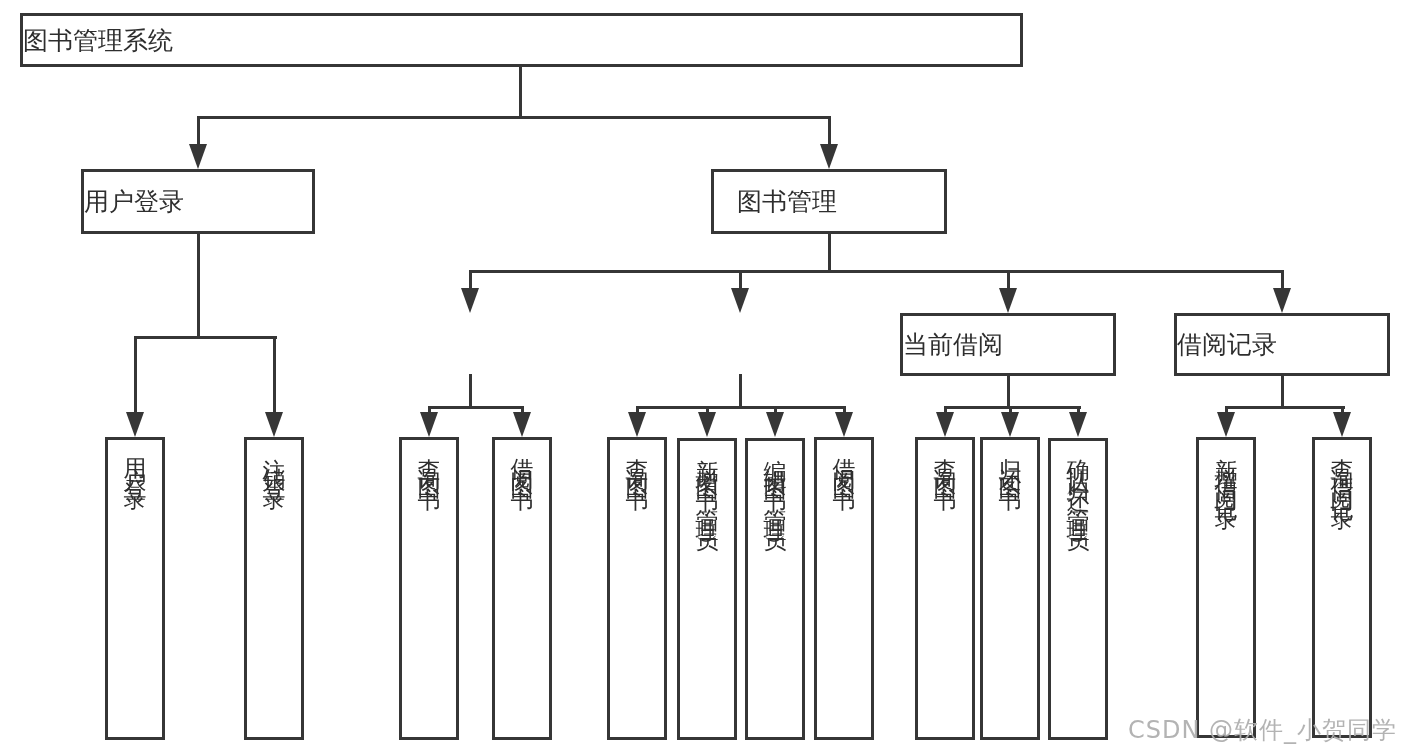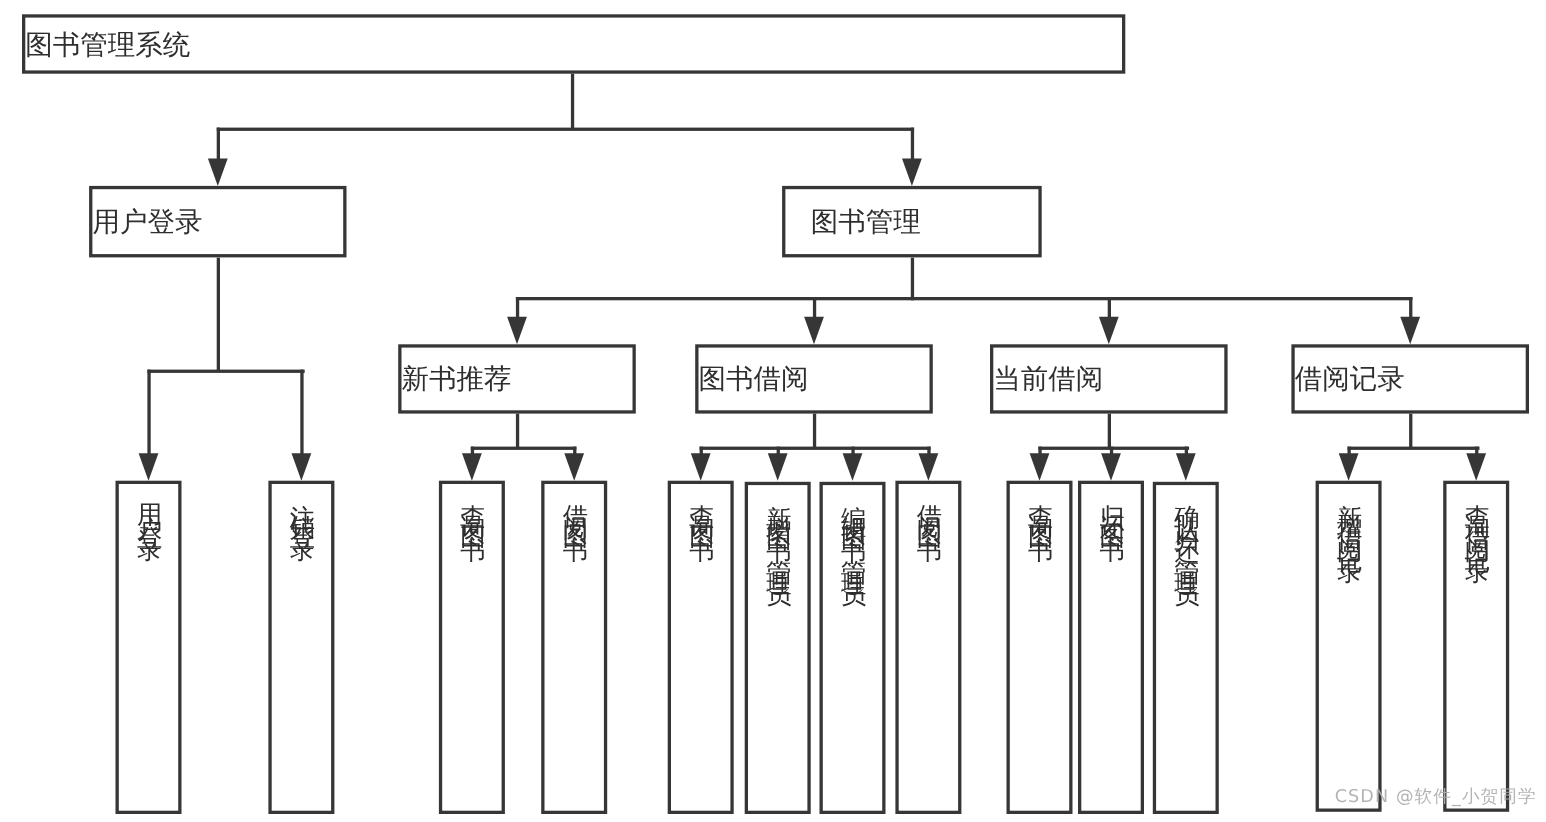--- a/index.html
+++ b/index.html
@@ -17,47 +17,41 @@
     writing-mode:vertical-rl;text-orientation:mixed;
     font-size:23px;letter-spacing:10px;line-height:1;
   }
   .line{position:absolute;background:#363636;z-index:1;}
   .arrow{
     position:absolute;width:0;height:0;z-index:1;
     border-left:9px solid transparent;border-right:9px solid transparent;
     border-top:25px solid #363636;
   }
   .watermark{
-    position:absolute;top:714px;right:8px;font-size:16px;
+    position:absolute;top:714px;right:8px;font-size:24px;
     color:rgba(175,175,175,0.95);white-space:nowrap;z-index:6;
     letter-spacing:1px;
   }
 </style>
 </head>
 <body>
 
 <div id="canvas">
 
   <div class="box h-box" style="left:20px;top:13px;width:1003px;height:54px;">
     <span>图书管理系统</span>
   </div>
 
   <div class="box h-box" style="left:81px;top:169px;width:234px;height:65px;">
     <span>用户登录</span>
   </div>
   <div class="box h-box" style="left:711px;top:169px;width:236px;height:65px;padding-left:23px;">
     <span>图书管理</span>
   </div>
 
-  <div class="box h-box" style="left:362px;top:313px;width:216px;height:63px;">
-    <span>新书推荐</span>
-  </div>
-  <div class="box h-box" style="left:632px;top:313px;width:216px;height:63px;">
-    <span>图书借阅</span>
-  </div>
   <div class="box h-box" style="left:1174px;top:313px;width:216px;height:63px;">
     <span>借阅记录</span>
   </div>
   <div class="box h-box" style="left:900px;top:313px;width:216px;height:63px;">
     <span>当前借阅</span>
   </div>
 
   <div class="box v-box" style="left:105px;top:437px;width:60px;height:303px;">
     <span>用户登录</span>
   </div>

